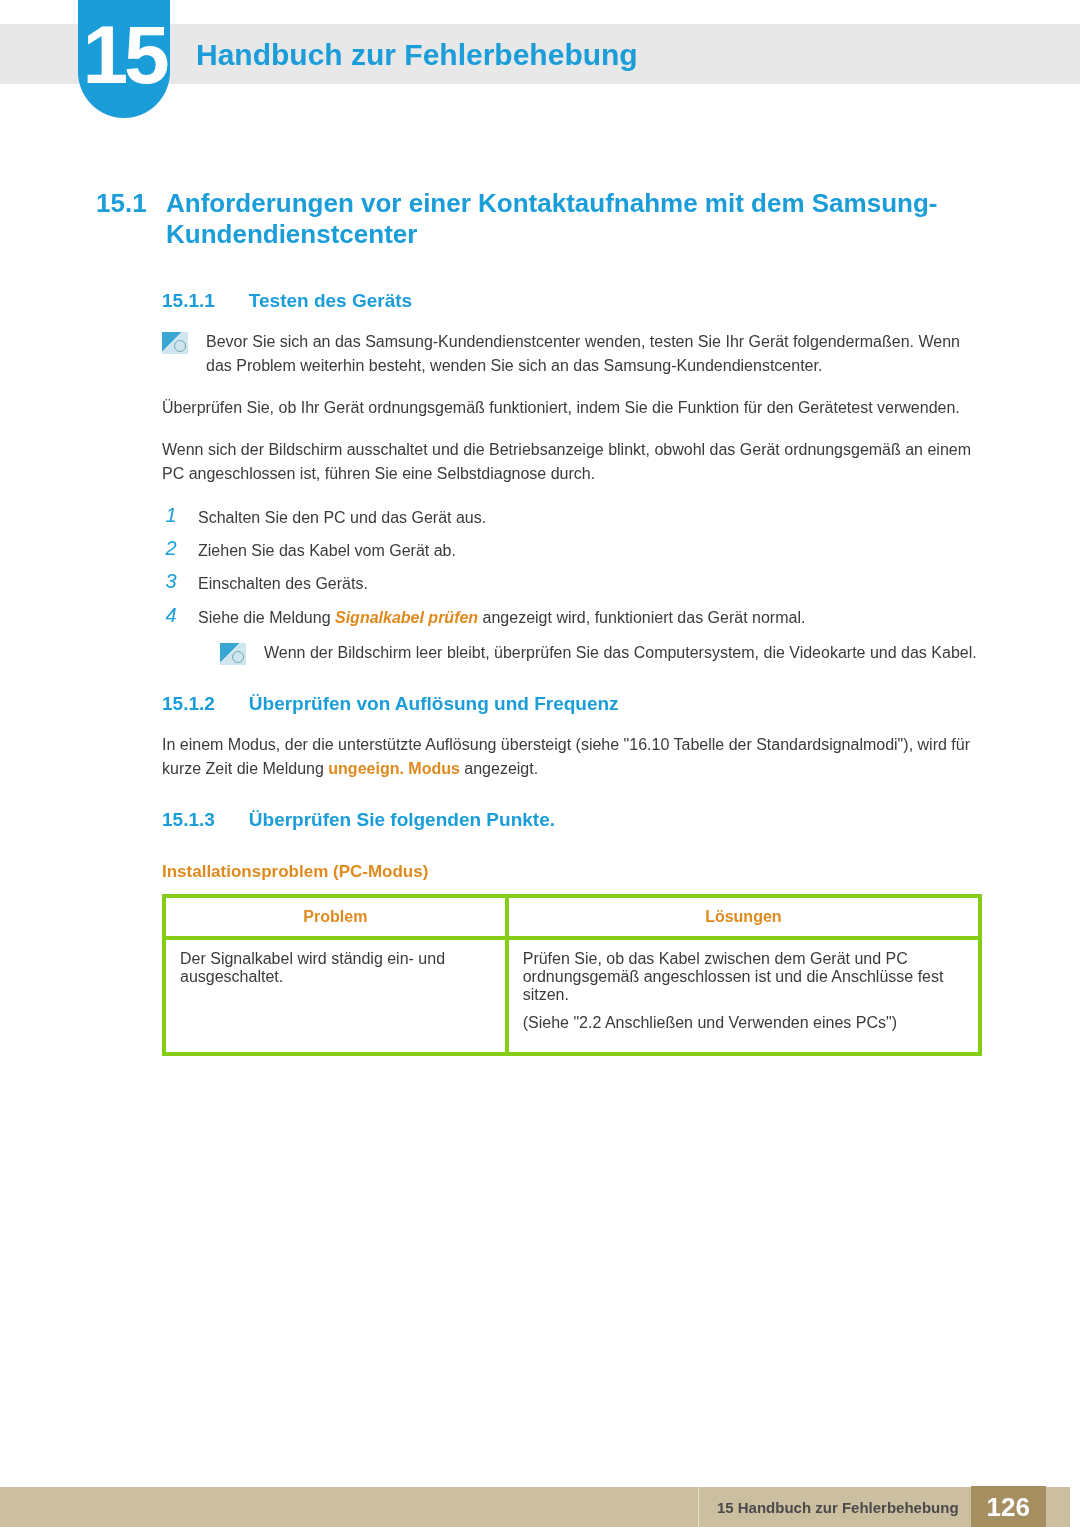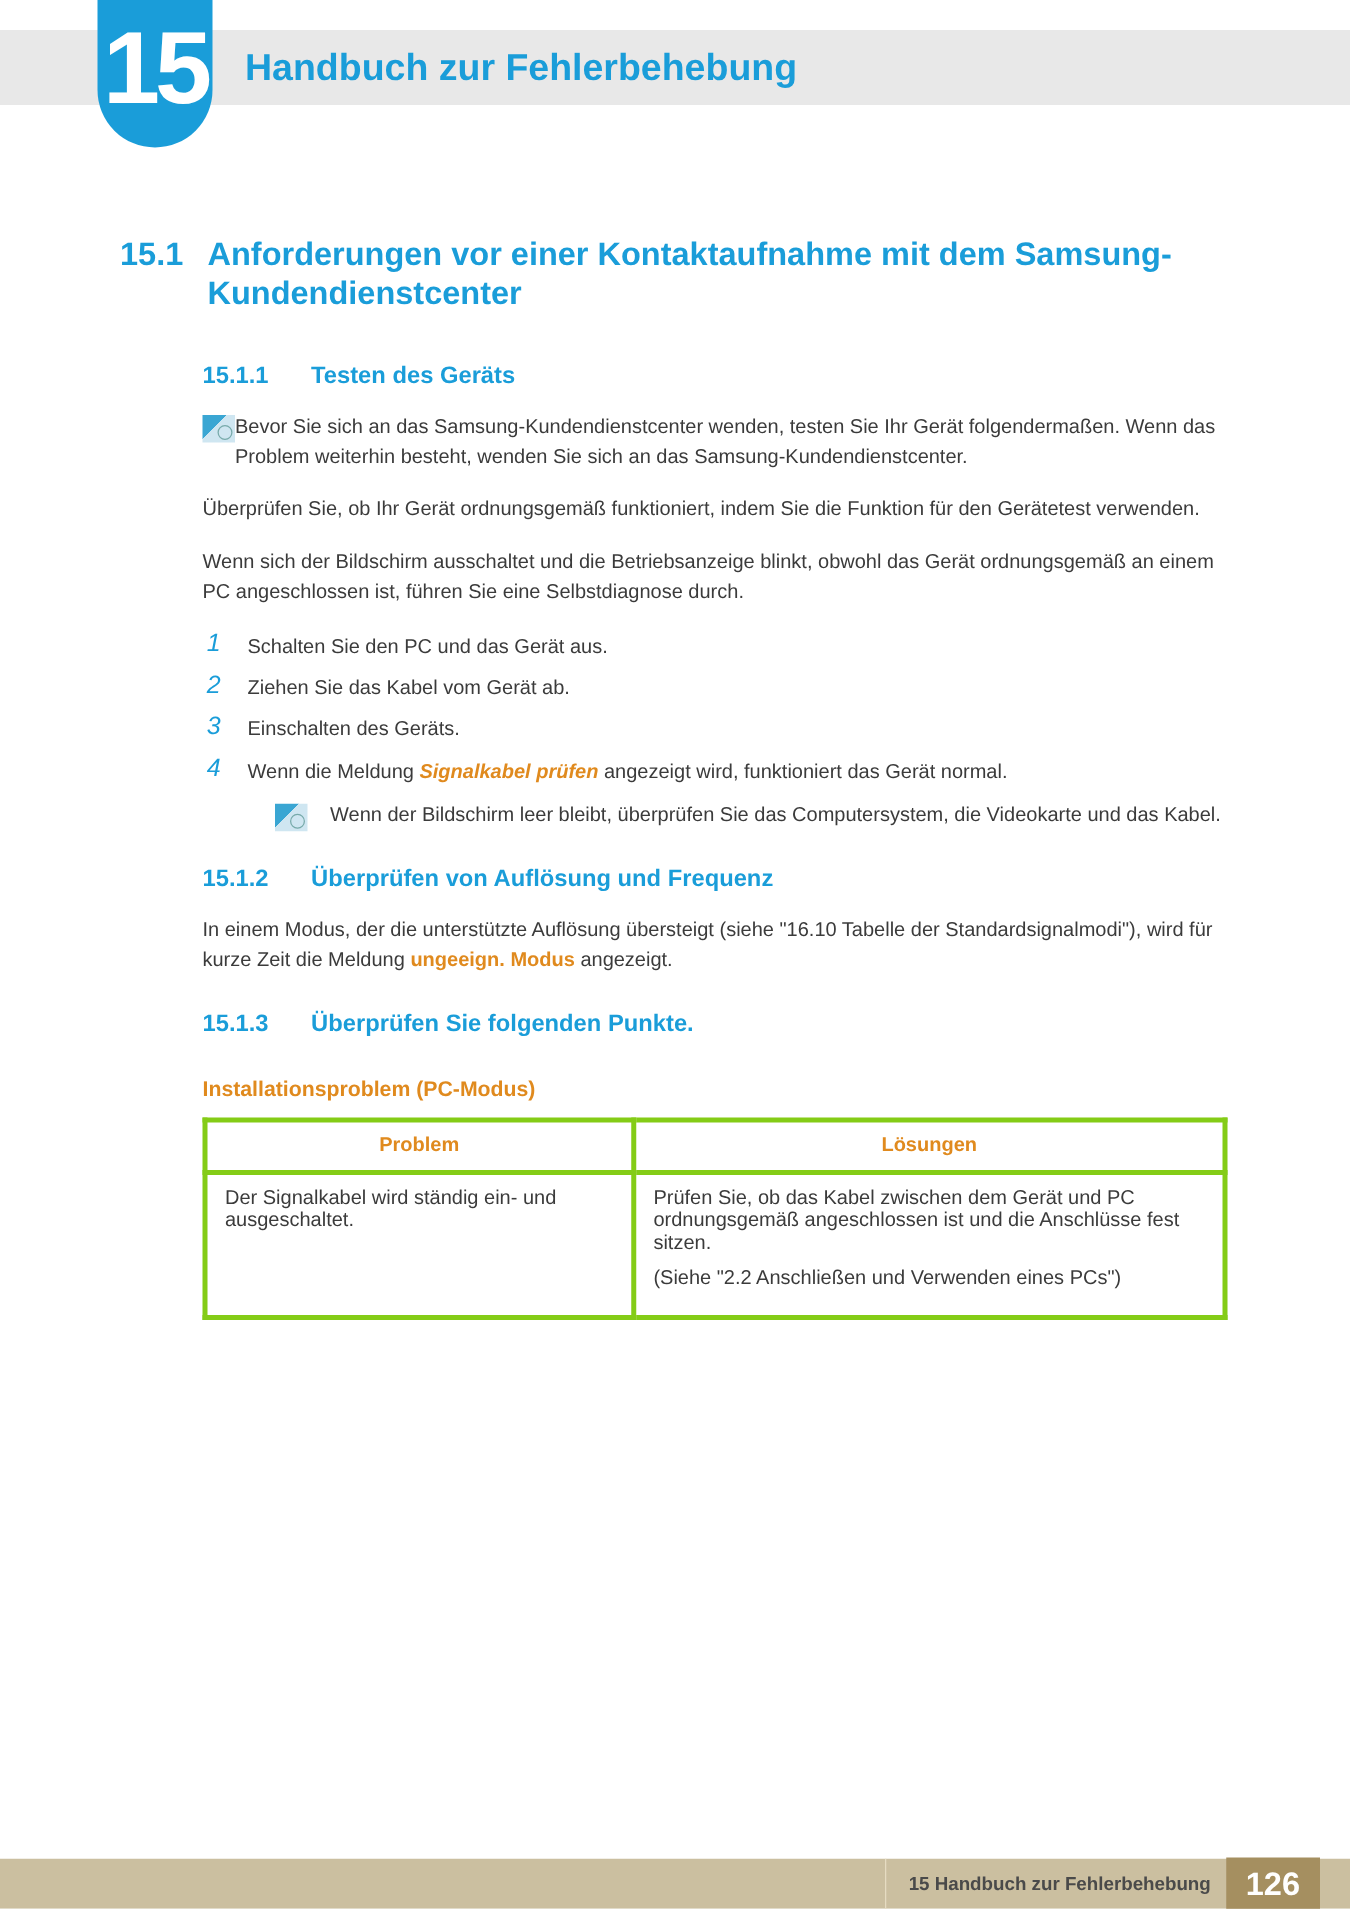--- a/index.html
+++ b/index.html
@@ -62,20 +62,21 @@
     font-size: 19px;
     font-weight: 700;
     color: #1a9dd9;
     margin-top: 28px;
     margin-bottom: 18px;
     padding-left: 66px;
   }
   .sub-h .subnum { margin-right: 34px; }
   .note-row {
     display: flex;
+    gap: 18px;
     padding-left: 66px;
     margin-bottom: 18px;
     align-items: flex-start;
   }
   .note-icon {
     width: 26px; height: 22px;
     background: linear-gradient(135deg, #3aa6d3 40%, #cfe6f1 40%);
     position: relative;
     flex-shrink: 0;
     margin-top: 2px;
@@ -149,21 +150,21 @@
   }
   .trouble-table th {
     font-weight: 700;
     color: #e08a1e;
     text-align: center;
   }
   .trouble-table th:first-child, .trouble-table td:first-child { width: 42%; }
   .sol-block { margin-bottom: 10px; }
   .footer {
     position: absolute;
-    bottom: 0; left: 0; right: 0;
+    bottom: 0; left: 0; right: 10px;
     height: 40px;
     background: #cbbfa0;
     display: flex;
     align-items: center;
     justify-content: flex-end;
     padding-right: 24px;
   }
   .footer .vdiv { width: 1px; height: 40px; background: #e6dcc2; margin: 0 18px; }
   .footer-label { font-size: 15px; color: #4a4a4a; font-weight: 600; }
   .page-badge {
@@ -214,21 +215,21 @@
       <div class="step-num">2</div>
       <div class="step-text">Ziehen Sie das Kabel vom Gerät ab.</div>
     </div>
     <div class="step-row">
       <div class="step-num">3</div>
       <div class="step-text">Einschalten des Geräts.</div>
     </div>
     <div class="step-row">
       <div class="step-num">4</div>
       <div class="step-text">
-        <span>Wenn die Meldung </span><span class="inline-orange">Signalkabel prüfen</span><span> angezeigt wird, funktioniert das Gerät normal.</span>
+        <span>Siehe die Meldung </span><span class="inline-orange">Signalkabel prüfen</span><span> angezeigt wird, funktioniert das Gerät normal.</span>
       </div>
     </div>
   </div>
 
   <div class="indented-note">
     <div class="note-icon"></div>
     <div class="note-text">Wenn der Bildschirm leer bleibt, überprüfen Sie das Computersystem, die Videokarte und das Kabel.</div>
   </div>
 
   <div class="sub-h">

